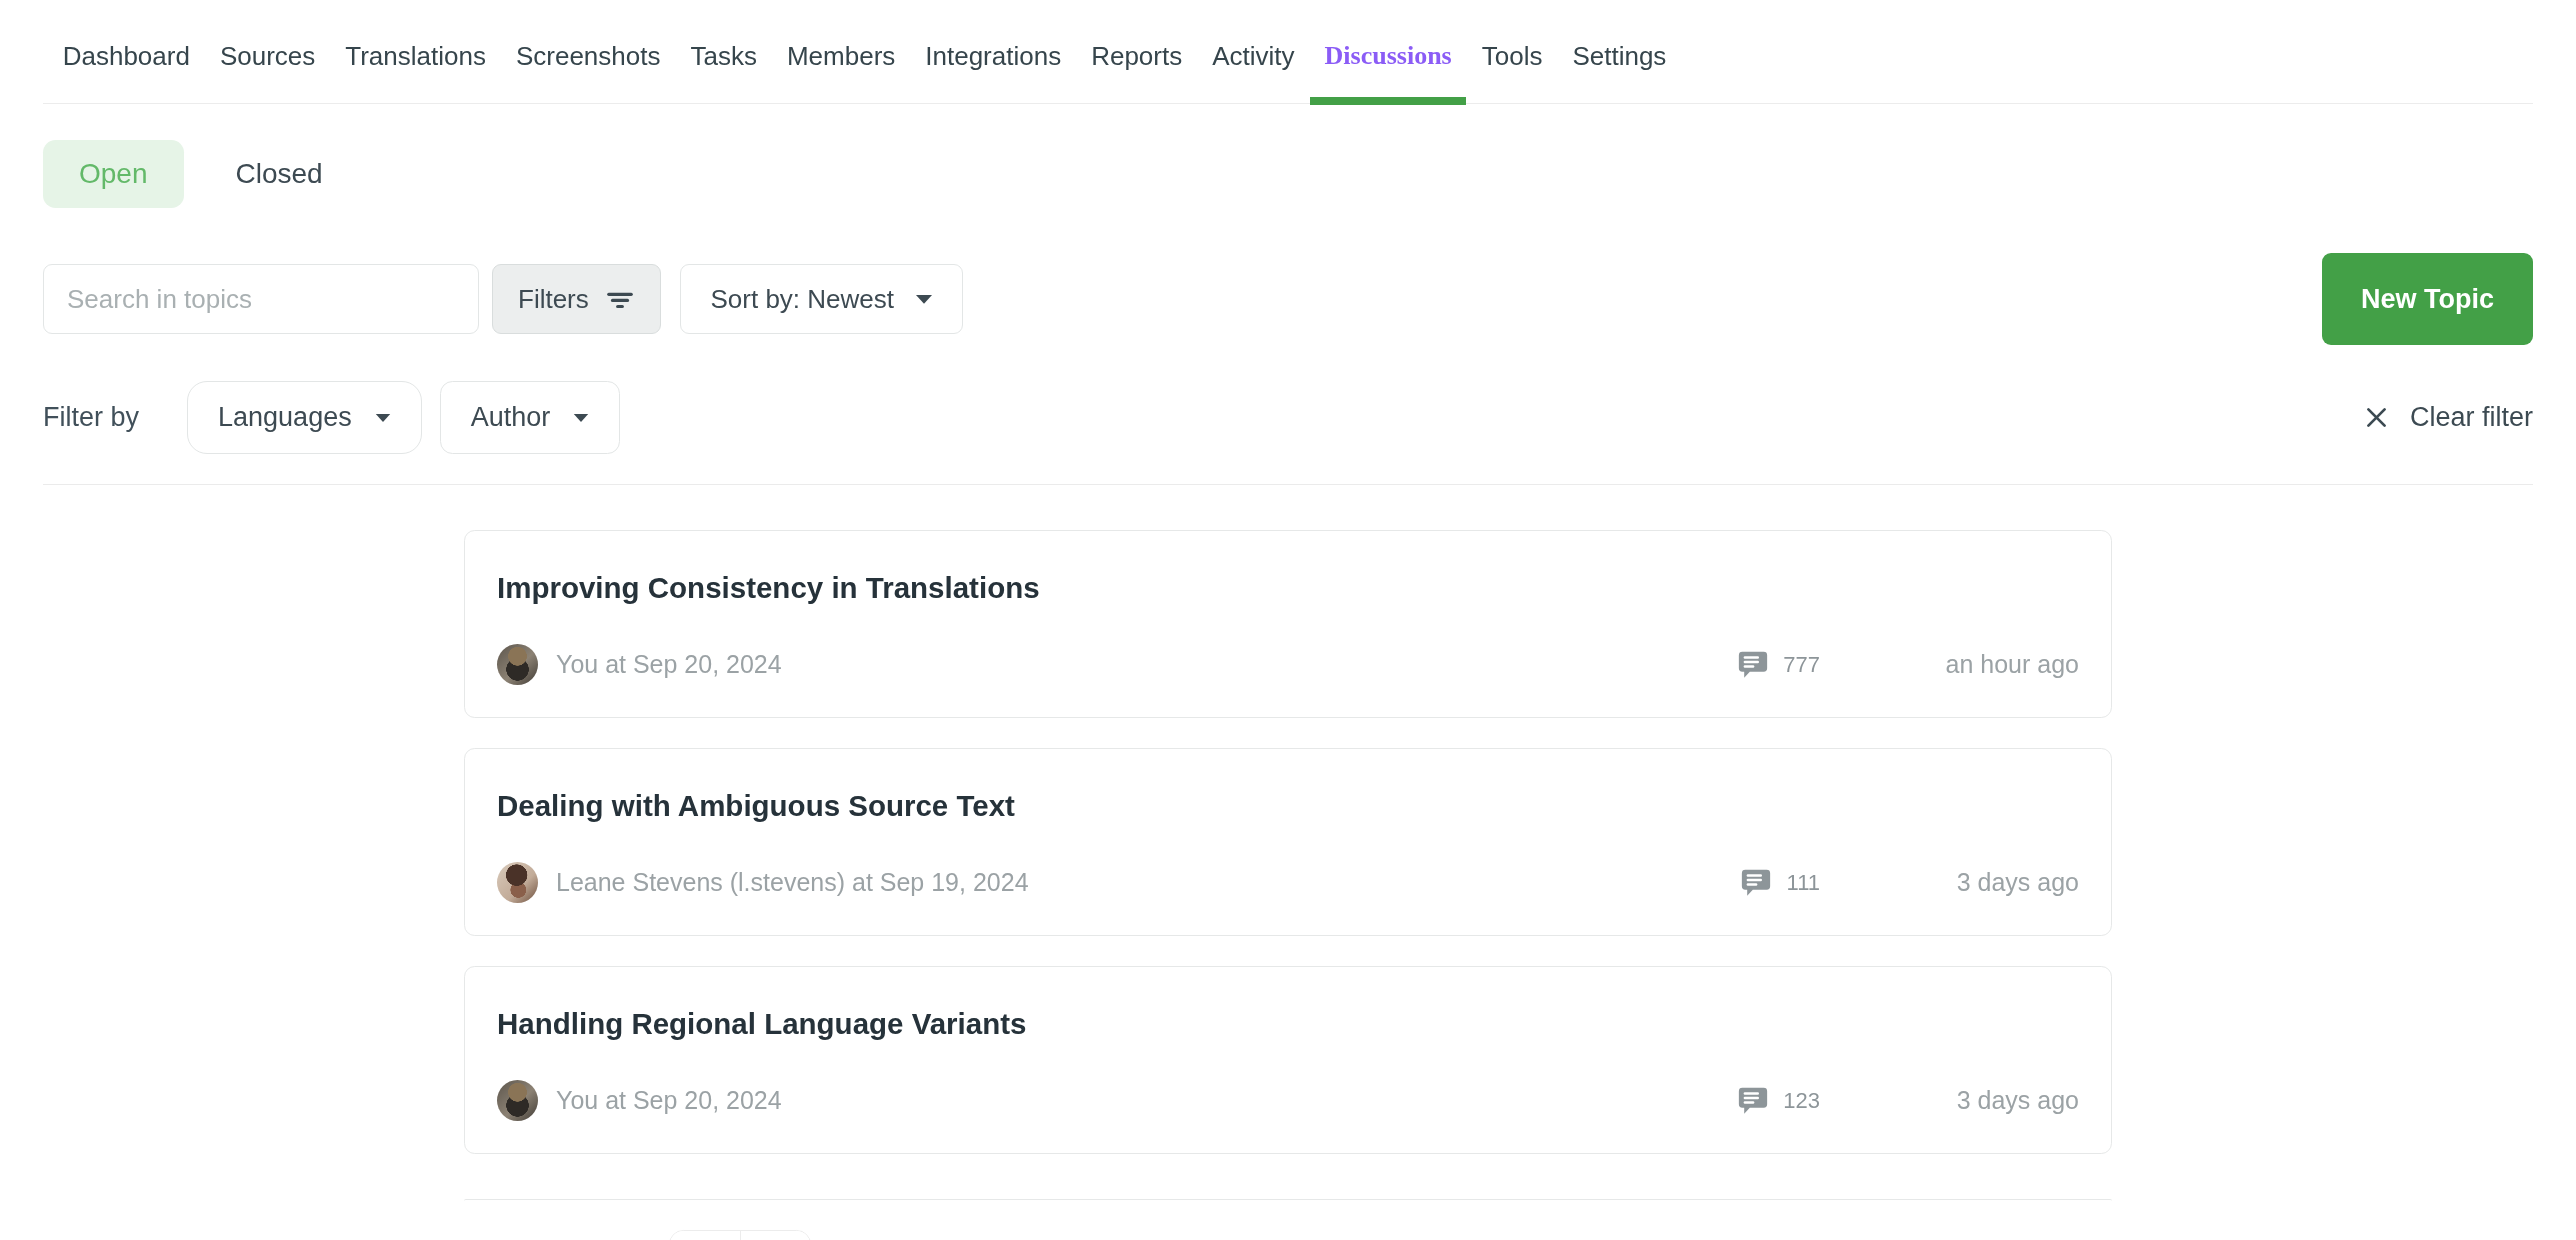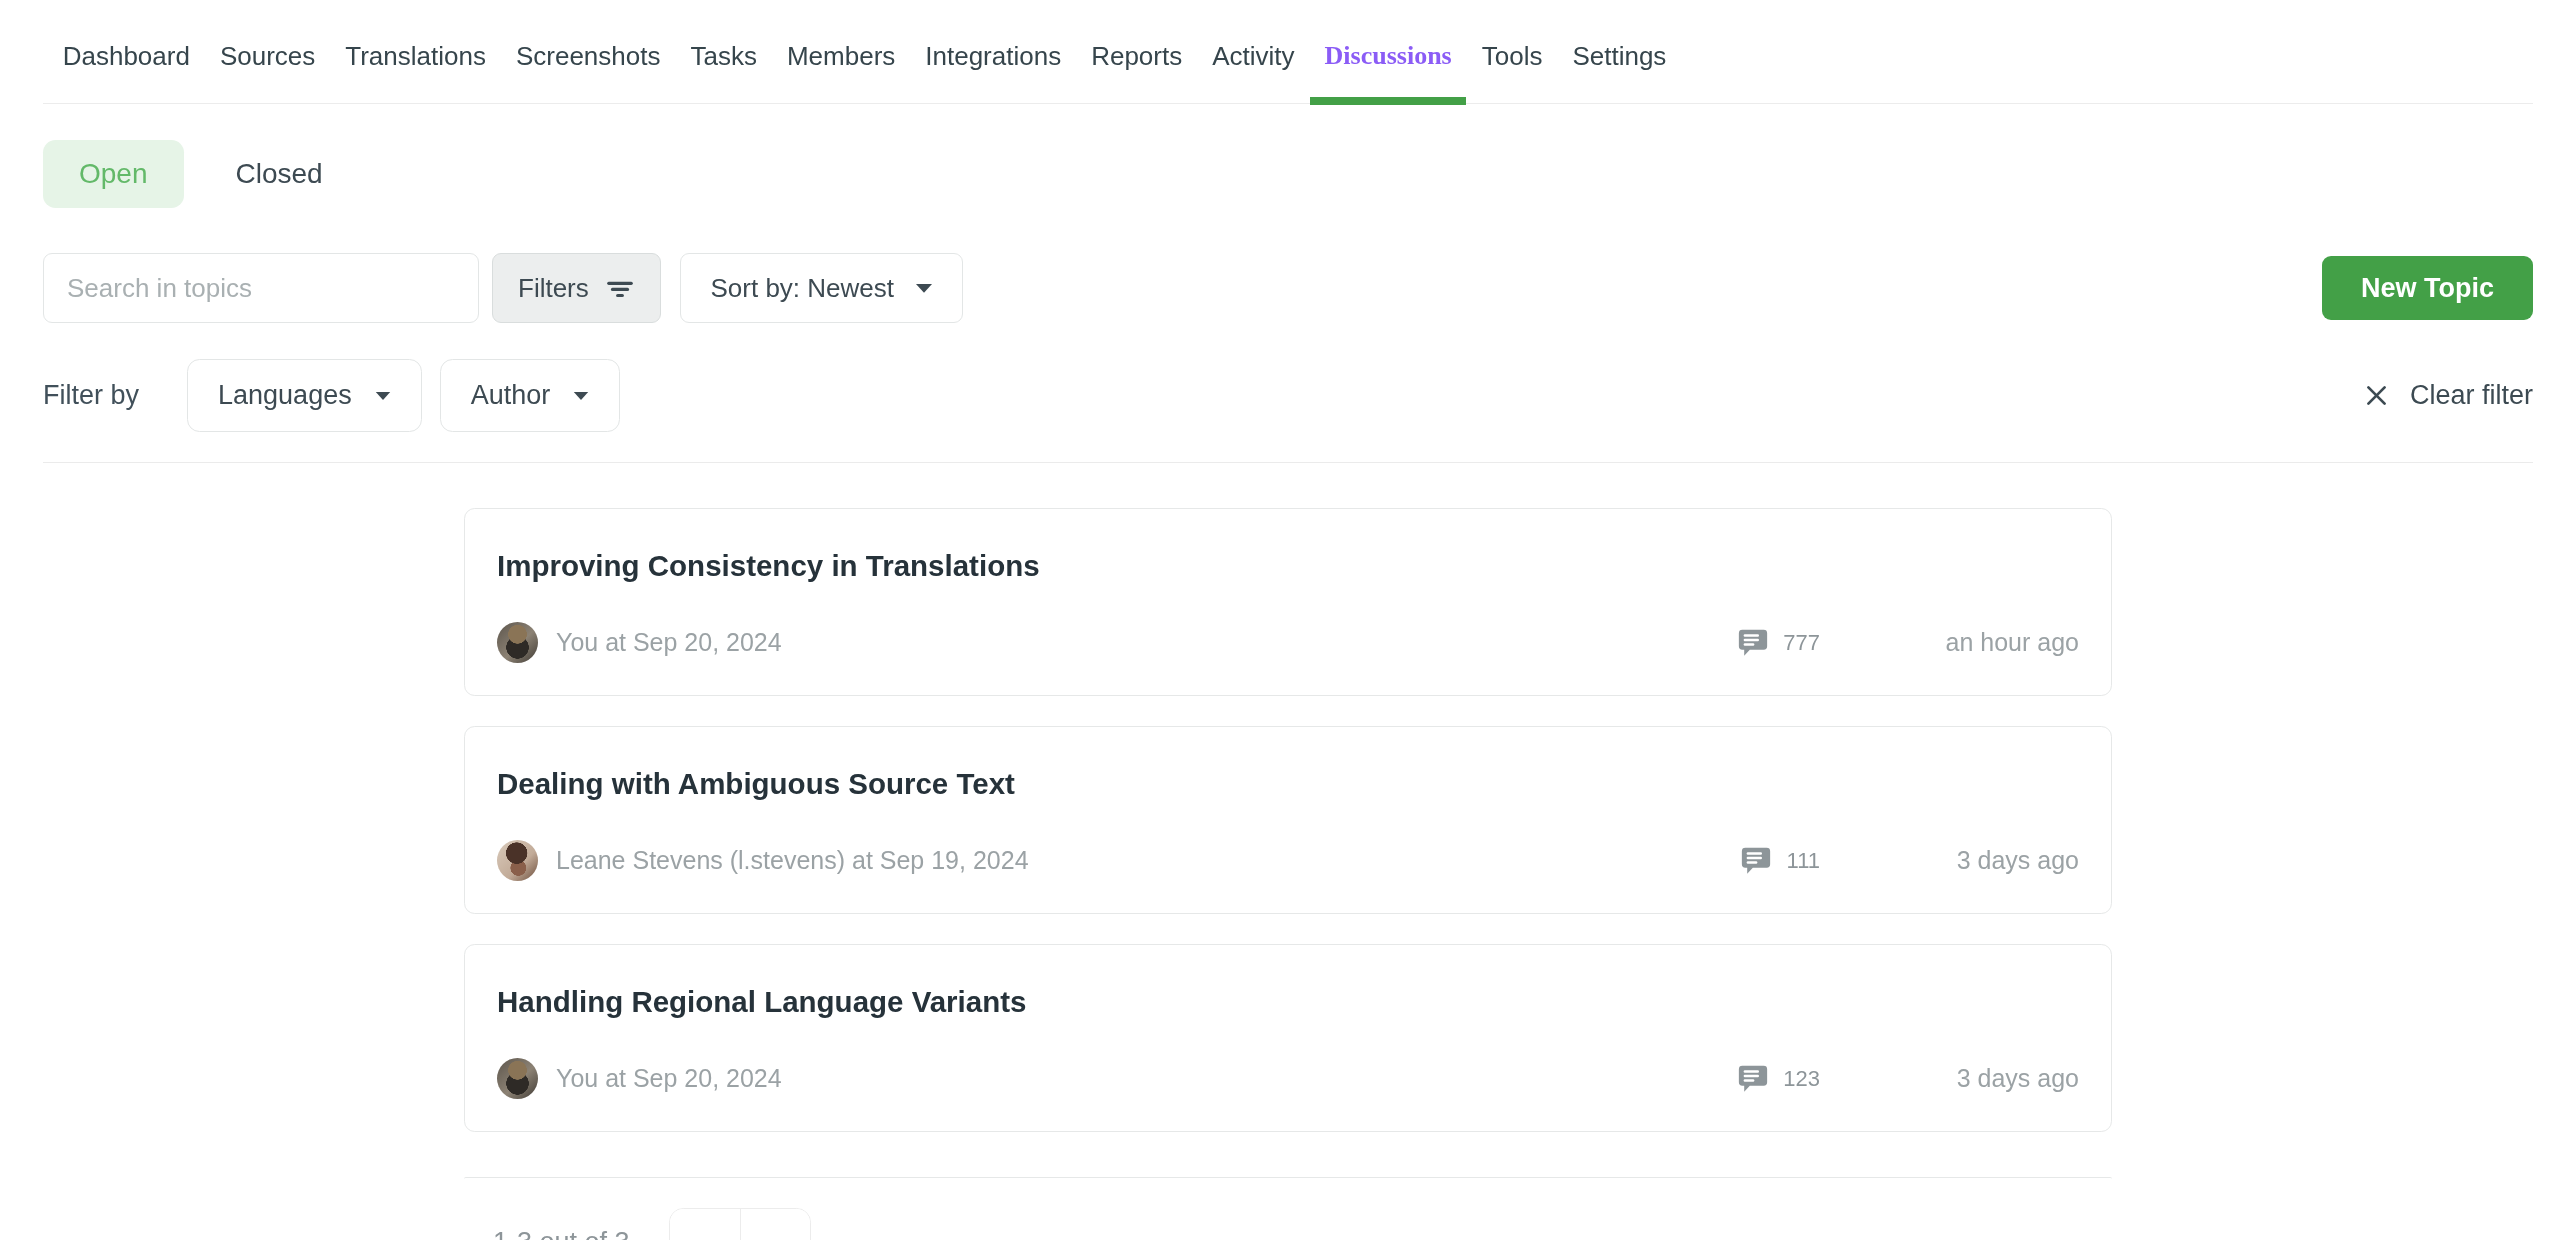--- a/index.html
+++ b/index.html
@@ -44,32 +44,32 @@
   .btn {
     display:inline-flex; align-items:center; justify-content:center; gap:16px;
     height:70px; border-radius:9px; font-size:26px; color:#3d4a52;
     background:#fff; border:1.8px solid #e3e6e6; cursor:pointer; white-space:nowrap;
     font-family:inherit;
   }
   .btn-filters { margin-left:13px; padding:0 25px; background:#eceeee; border-color:#d9dddd; }
   .btn-sort { margin-left:19.7px; padding:0 29px; gap:21.5px; }
   .spacer { flex:1; }
   .btn-new-topic {
-    height:64px; padding:0 39px; background:#43a047; border:none; border-radius:9px;
+    height:92px; padding:0 39px; background:#43a047; border:none; border-radius:9px;
     color:#ffffff; font-size:27px; font-weight:bold; cursor:pointer; font-family:inherit;
   }
 
   
   .filter-bar {
     display:flex; align-items:center; margin:36px 43px 0;
     padding-bottom:30px; border-bottom:1.8px solid #ebebeb;
   }
   .filter-by-label { font-size:27px; color:#41505a; }
   .btn-dropdown { border-radius:12.5px; height:73px; padding:0 30px; gap:23px; font-size:27px; }
-  .btn-languages { margin-left:48px; }
+  .btn-languages { margin-left:48px;border-radius:20px; }
   .btn-author { margin-left:18px; }
   .clear-filter { display:inline-flex; align-items:center; gap:19.7px; font-size:27px; color:#3c4a52; cursor:pointer; }
 
   
   .list { width:1648px; margin:45px auto 0; }
   .card {
     border:1.8px solid #e6e8e8; border-radius:10.7px; background:#fff;
     padding:39px 32px 32px; margin-bottom:30px; cursor:pointer;
   }
   .card-title { font-size:29.5px; font-weight:bold; color:#26323a; line-height:36px; }

